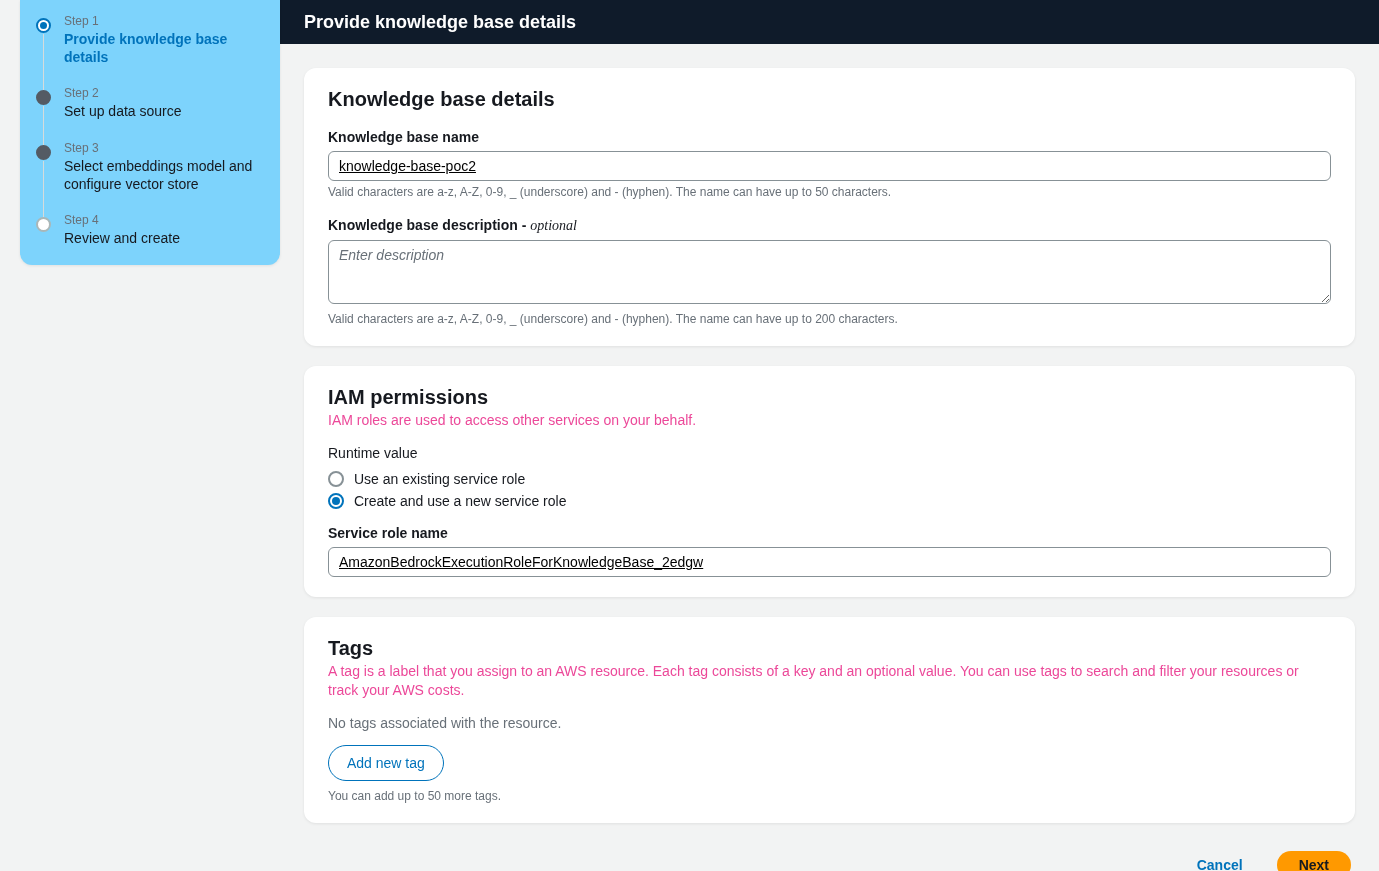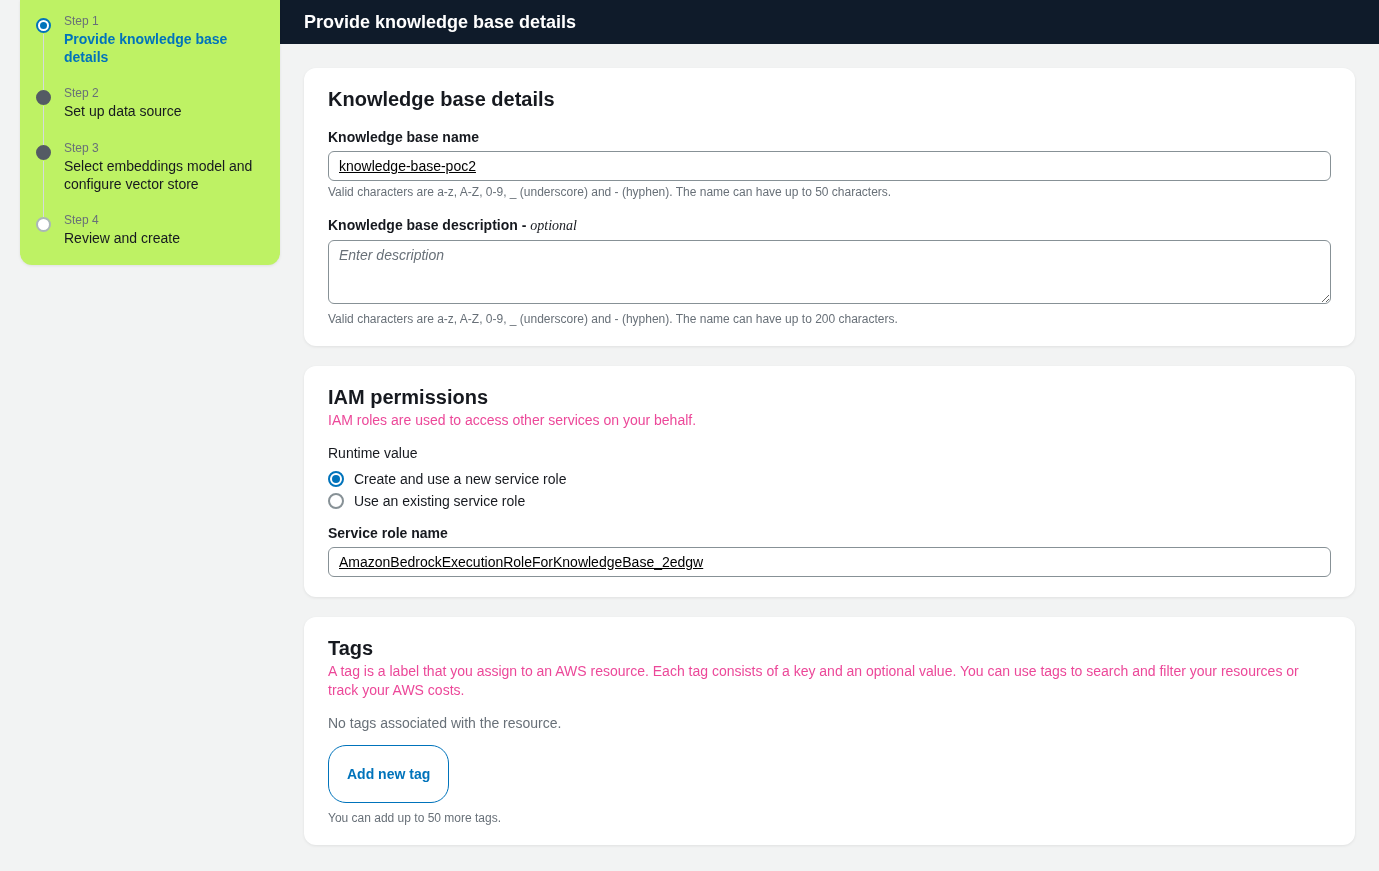--- a/index.html
+++ b/index.html
@@ -20,21 +20,21 @@
       display: flex;
       align-items: center;
       margin-left: 280px;
     }
     .header-bar h1 {
       font-size: 18px;
       font-weight: 700;
     }
     .sidebar {
       width: 260px;
-      background: #bef264;
+      background: #7dd3fc;
       border-radius: 0 0 12px 12px;
       box-shadow: 0 1px 3px rgba(0,0,0,0.08);
       padding: 14px 16px 18px 16px;
       margin-left: 20px;
       position: absolute;
       top: 0;
       left: 0;
     }
     .step-item {
       position: relative;
@@ -213,23 +213,23 @@
     .radio-label {
       font-size: 14px;
     }
     .status-text {
       font-size: 14px;
       color: #687078;
       margin-bottom: 14px;
     }
     .btn-outline {
       display: inline-block;
-      padding: 20px 18px;
-      font-size: 14px;
-      font-weight: 700;
+      padding: 9px 18px;
+      font-size: 14px;
+      font-weight: 400;
       color: #0073bb;
       border: 1px solid #0073bb;
       border-radius: 18px;
       background: #ffffff;
       cursor: pointer;
     }
     .footer-actions {
       display: flex;
       justify-content: flex-end;
       gap: 16px;
@@ -306,26 +306,26 @@
   </div>
 
   <div class="panel">
     <h2 class="tight">IAM permissions</h2>
     <div class="panel-desc">IAM roles are used to access other services on your behalf.</div>
 
     <div class="field-sublabel">Runtime value</div>
 
     <div class="radio-group">
       <div class="radio-option">
+        <div class="radio-outer"></div>
+        <div class="radio-label">Use an existing service role</div>
+      </div>
+      <div class="radio-option">
         <div class="radio-outer selected"></div>
         <div class="radio-label">Create and use a new service role</div>
-      </div>
-      <div class="radio-option">
-        <div class="radio-outer"></div>
-        <div class="radio-label">Use an existing service role</div>
       </div>
     </div>
 
     <div class="field-block">
       <label class="field-label">Service role name</label>
       <input type="text" class="text-input" value="AmazonBedrockExecutionRoleForKnowledgeBase_2edgw" style="">
     </div>
   </div>
 
   <div class="panel">

